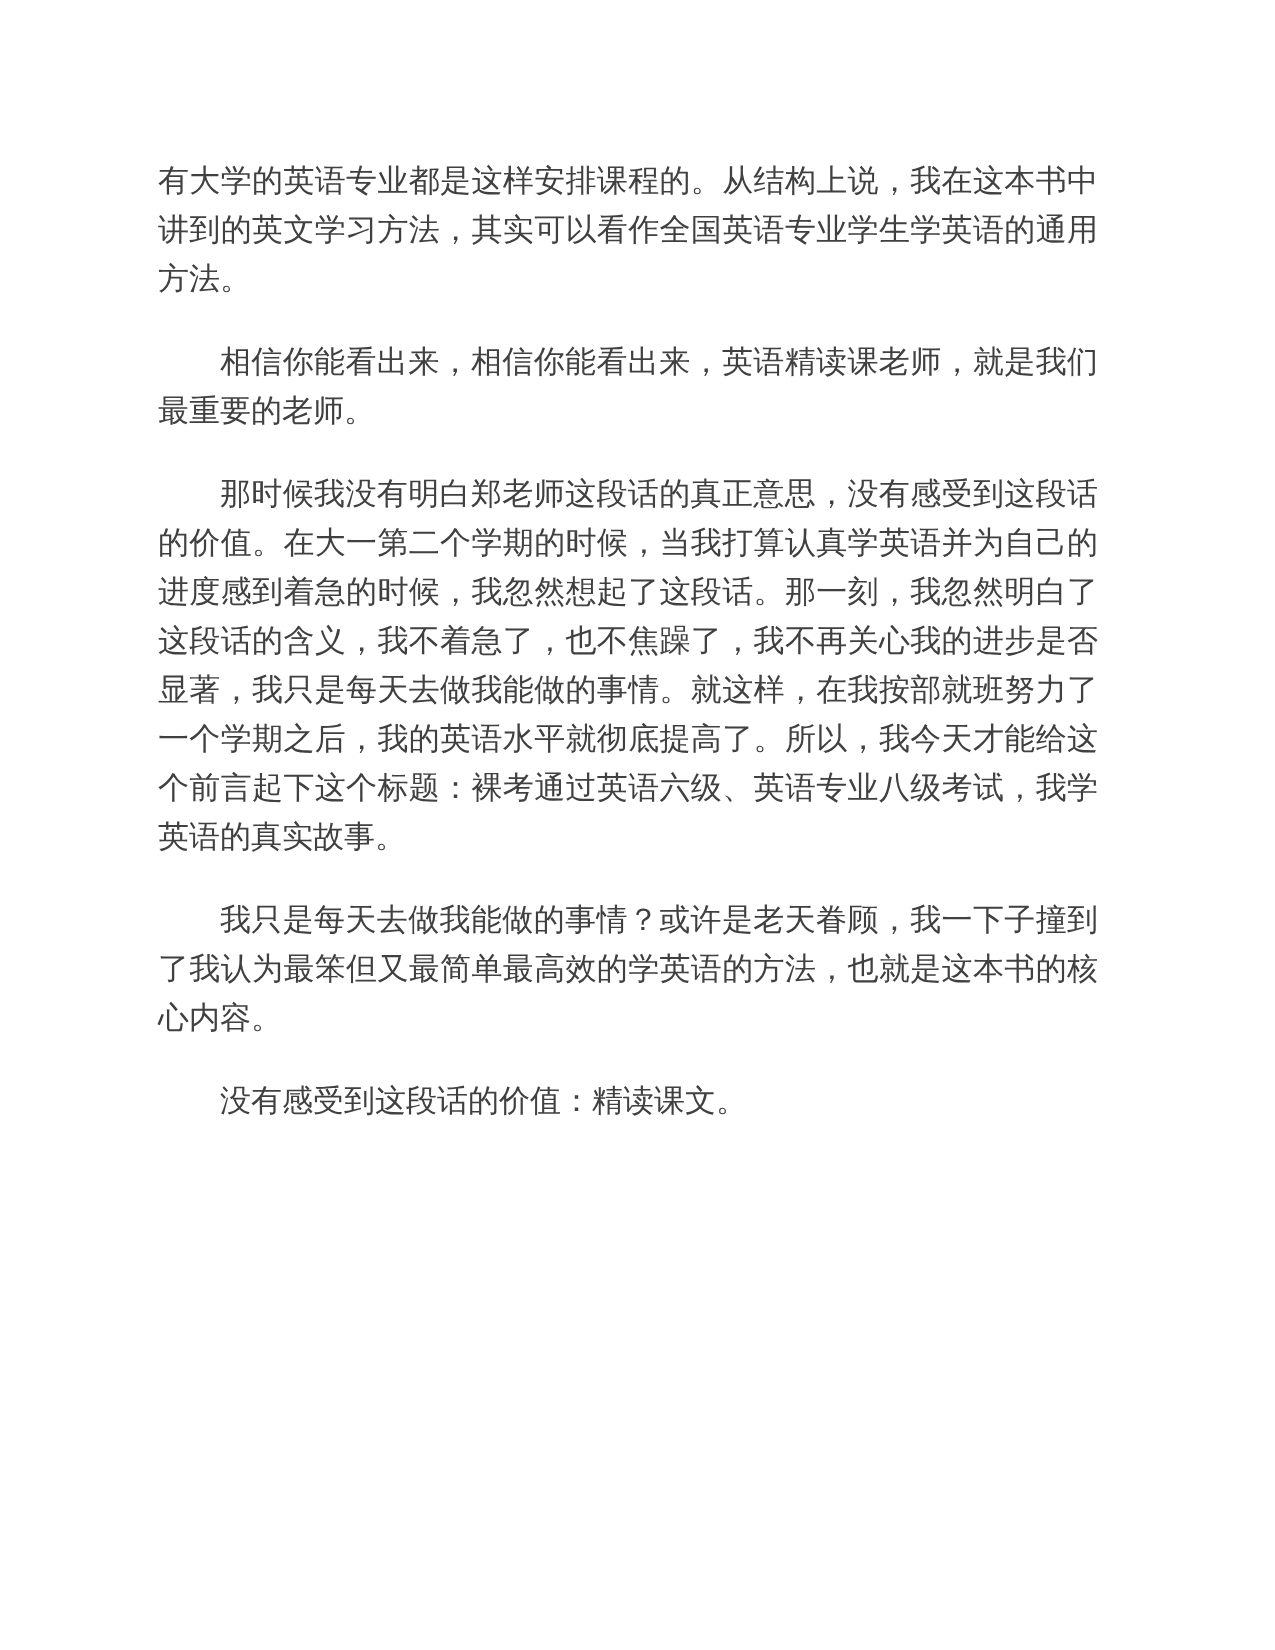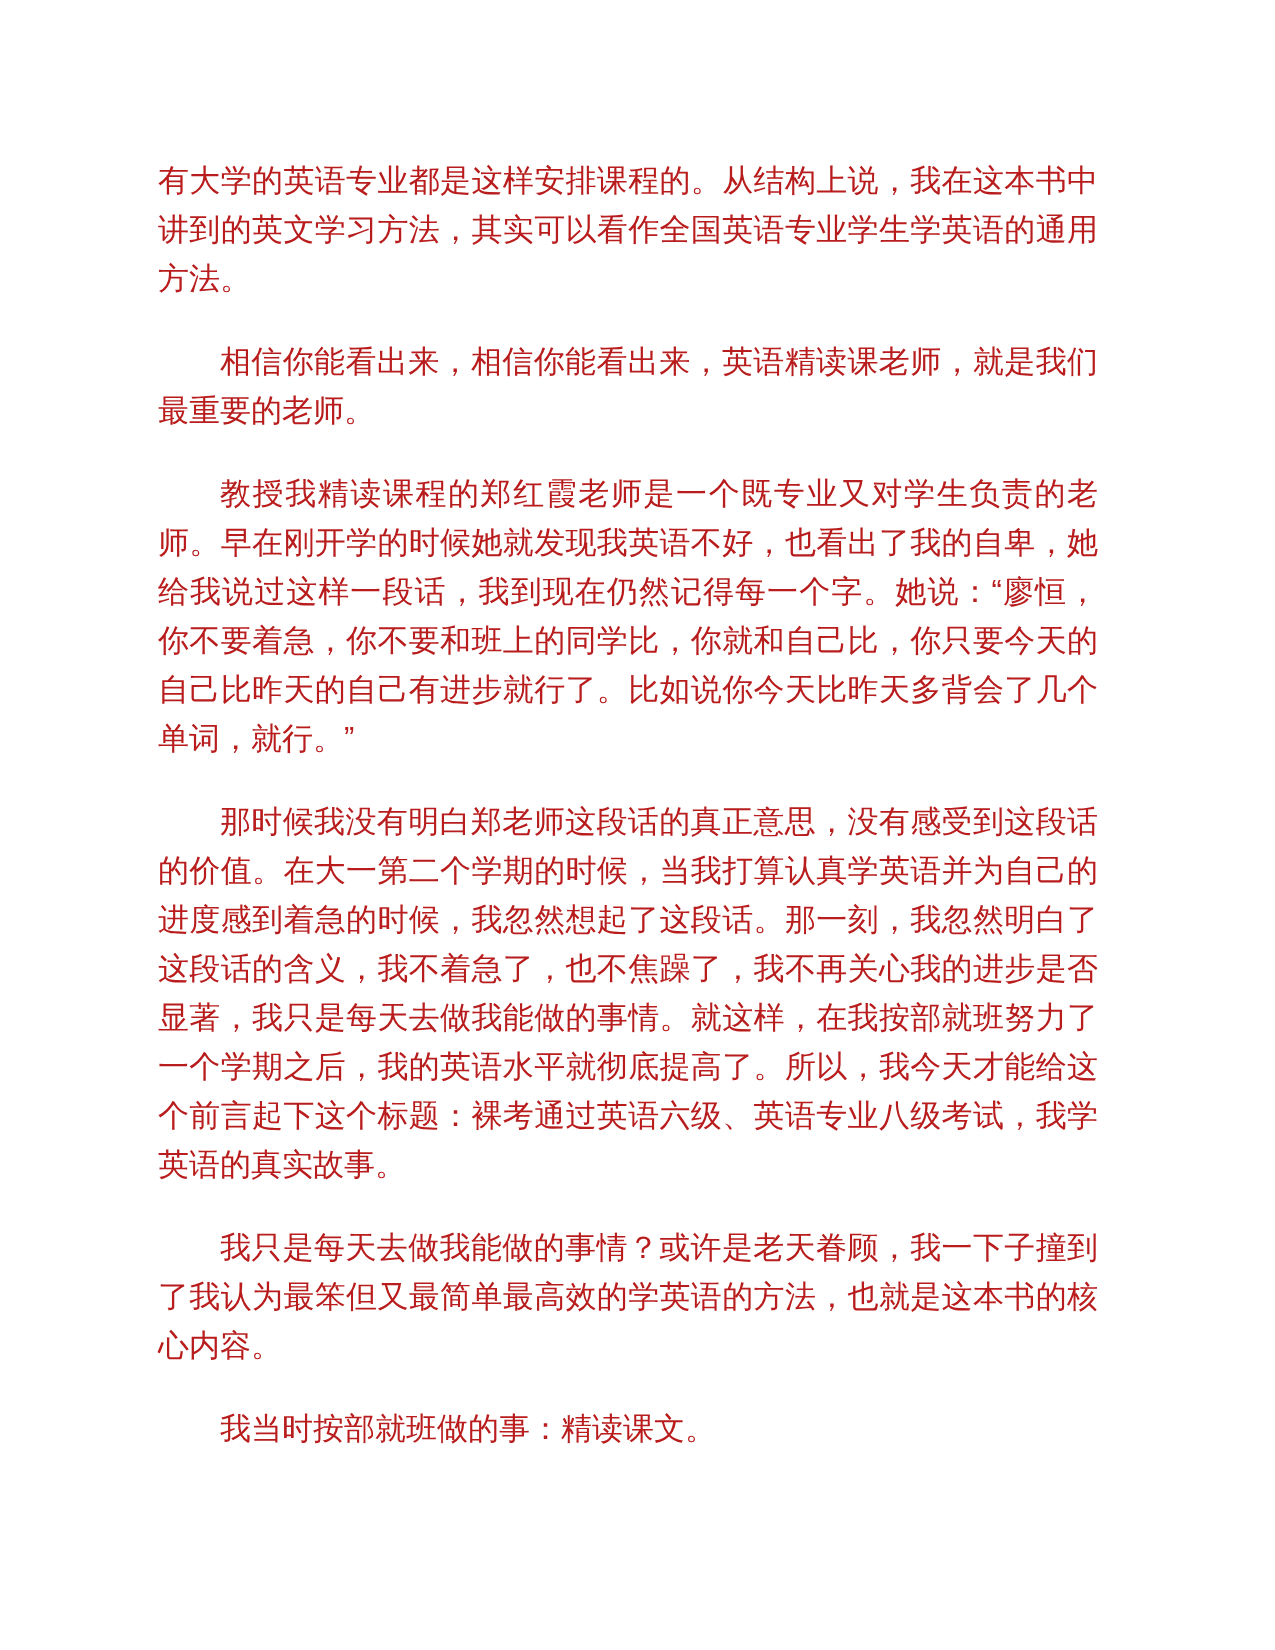--- a/index.html
+++ b/index.html
@@ -25,35 +25,34 @@
   .page-body {
     position: absolute;
     left: 158px;
     top: 156px;
     width: 940px;
   }
   .para {
     margin: 0 0 34px 0;
     font-size: 31px;
     line-height: 49px;
-    color: #b91c1c;
+    color: #404040;
     text-align: justify;
     text-indent: 2em;
     word-break: normal;
     font-family: "Liberation Sans", sans-serif;
   }
   .para.no-indent {
     text-indent: 0;
   }
 </style>
 </head>
 <body>
 
 <div class="page">
   <div class="page-body">
     <p class="para no-indent">有大学的英语专业都是这样安排课程的。从结构上说，我在这本书中讲到的英文学习方法，其实可以看作全国英语专业学生学英语的通用方法。</p>
     <p class="para">相信你能看出来，相信你能看出来，英语精读课老师，就是我们最重要的老师。</p>
-    <p class="para">教授我精读课程的郑红霞老师是一个既专业又对学生负责的老师。早在刚开学的时候她就发现我英语不好，也看出了我的自卑，她给我说过这样一段话，我到现在仍然记得每一个字。她说：“廖恒，你不要着急，你不要和班上的同学比，你就和自己比，你只要今天的自己比昨天的自己有进步就行了。比如说你今天比昨天多背会了几个单词，就行。”</p>
     <p class="para">那时候我没有明白郑老师这段话的真正意思，没有感受到这段话的价值。在大一第二个学期的时候，当我打算认真学英语并为自己的进度感到着急的时候，我忽然想起了这段话。那一刻，我忽然明白了这段话的含义，我不着急了，也不焦躁了，我不再关心我的进步是否显著，我只是每天去做我能做的事情。就这样，在我按部就班努力了一个学期之后，我的英语水平就彻底提高了。所以，我今天才能给这个前言起下这个标题：裸考通过英语六级、英语专业八级考试，我学英语的真实故事。</p>
     <p class="para">我只是每天去做我能做的事情？或许是老天眷顾，我一下子撞到了我认为最笨但又最简单最高效的学英语的方法，也就是这本书的核心内容。</p>
-    <p class="para">我当时按部就班做的事：精读课文。</p>
+    <p class="para">没有感受到这段话的价值：精读课文。</p>
   </div>
 </div>
 
 </body></html>

